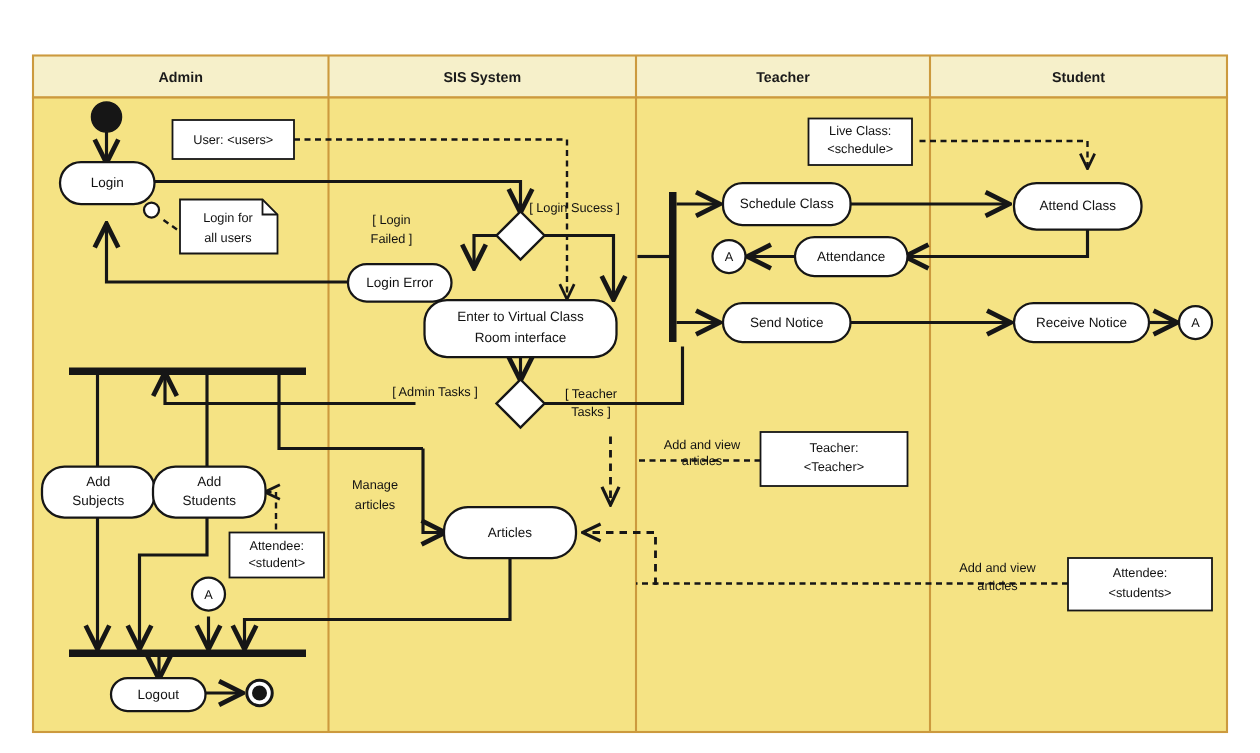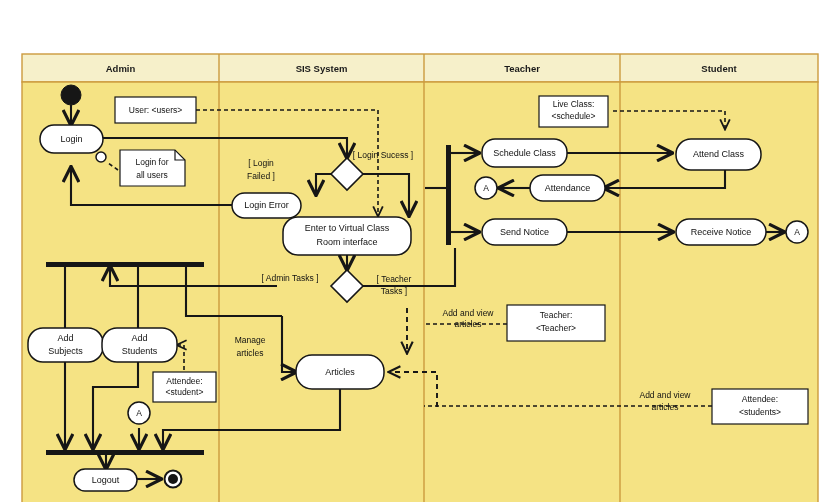--- a/index.html
+++ b/index.html
@@ -1,21 +1,21 @@
 <!DOCTYPE html>
 <html><head>
 <meta charset="utf-8">
 <title>UML Activity Diagram</title>
 <style>
   html,body{margin:0;padding:0;background:#ffffff;}
   body{
     width:840px;height:502px;overflow:hidden;position:relative;
     font-family:"Liberation Sans","DejaVu Sans",sans-serif;
   }
-  #stage{position:absolute;left:0;top:17px;width:840px;height:448px;}
+  #stage{position:absolute;left:0;top:0;width:840px;height:448px;}
   svg#diagram{display:block;width:840px;height:502px;}
 
   .lane-header-text{
     font-family:"Liberation Sans","DejaVu Sans",sans-serif;
     font-size:9.5px;font-weight:bold;fill:#1a1a1a;
     text-anchor:middle;dominant-baseline:middle;
   }
   .node-text{
     font-family:"Liberation Sans","DejaVu Sans",sans-serif;
     font-size:9px;fill:#111111;

